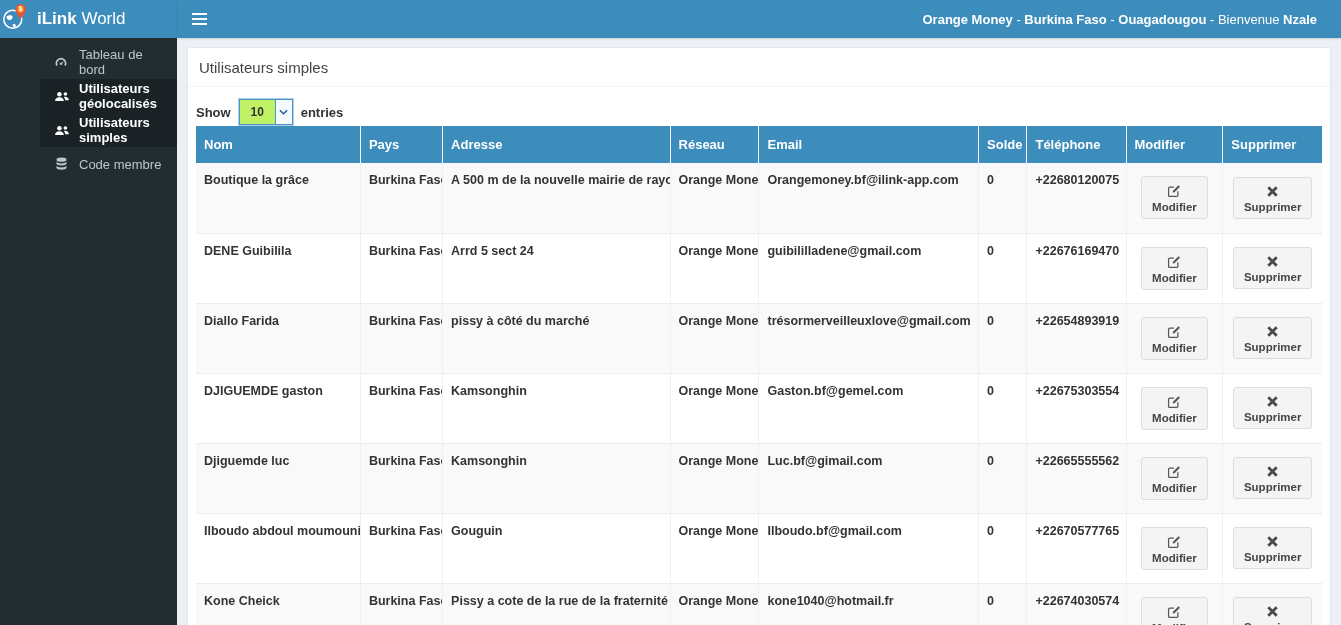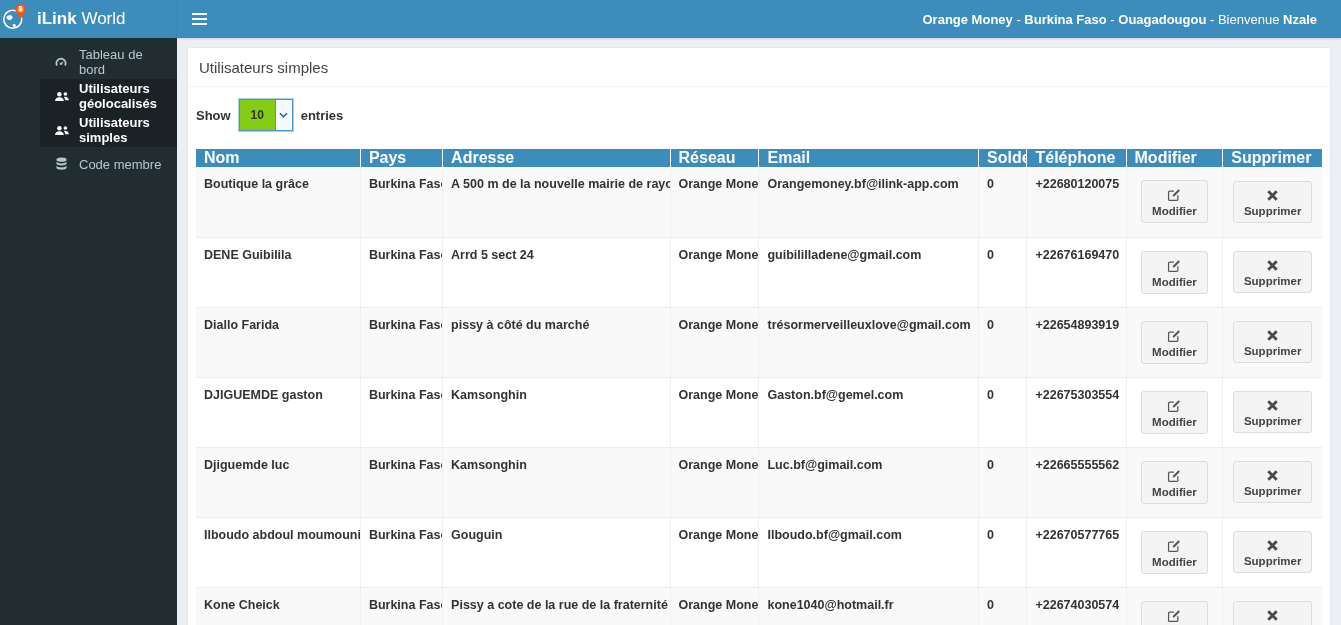--- a/index.html
+++ b/index.html
@@ -30,36 +30,36 @@
   .nav-right b { font-weight: 700; }
 
   .content { flex: 1; padding: 9px 10px; overflow: hidden; }
   .box { background: #fff; border: 1px solid #e4e8ee; box-shadow: 0 1px 1px rgba(0,0,0,.07);
     min-height: 640px; }
   .box-header { padding: 11px 11px 10px; border-bottom: 1px solid #f4f4f4; }
   .box-title { font-size: 15px; color: #444; font-weight: 500; }
   .box-body { padding: 9px 8px 0; }
 
   .controls { display: flex; font-size: 13px; font-weight: 700;
-    color: #333; margin: 3px 0 18px; }
+    color: #333; margin: 3px 0 1px; }
   .length-group { display: flex; align-items: center; gap: 8px; }
-  .select { display: flex; align-items: stretch; width: 54px; height: 32px; background: #84cc16;
+  .select { display: flex; align-items: stretch; width: 54px; height: 26px; background: #bef264;
     border: 1px solid #4e94c5; box-shadow: 0 0 0 1px #a9cfe9; cursor: pointer; }
   .select-value { flex: 1; display: flex; align-items: center; justify-content: center;
     font-size: 12px; font-weight: 700; color: #333; }
   .select-arrow { width: 17px; display: flex; align-items: center; justify-content: center;
     border-left: 1px solid #4e94c5; background: #f4faff; }
   .search-group { margin-left: auto; margin-right: 397px; display: flex; align-items: center; gap: 5px; }
   .search-input { width: 114px; height: 25px; border: 1px solid #bfbfbf; border-radius: 2px;
     padding: 0 5px; font-size: 12px; font-family: inherit; }
 
   
   table { width: 100%; border-collapse: collapse; table-layout: fixed; }
-  thead th { background: #3c8dbc; color: #fff; font-size: 16px; font-weight: 700;
-    text-align: left; padding: 0 8px; border-right: 1px solid rgba(255,255,255,.35);
+  thead th { background: #3c8dbc; color: #fff; font-size: 13px; font-weight: 700;
+    text-align: left; padding: 11px 8px; border-right: 1px solid rgba(255,255,255,.35);
     white-space: nowrap; overflow: hidden; }
   thead th:last-child { border-right: none; }
   tbody tr { height: 70px; background: #fff; }
   tbody tr:nth-child(odd) { background: #f9f9f9; }
   tbody td { vertical-align: top; padding: 10px 8px; font-size: 12.5px; font-weight: 600;
     color: #333; border-right: 1px solid #f0f0f0; border-bottom: 1px solid #ededed;
     overflow: hidden; white-space: nowrap; }
   tbody td:last-child { border-right: none; }
   td.action { vertical-align: middle; text-align: center; }
   .btn { display: inline-flex; flex-direction: column; align-items: center; gap: 3px;

